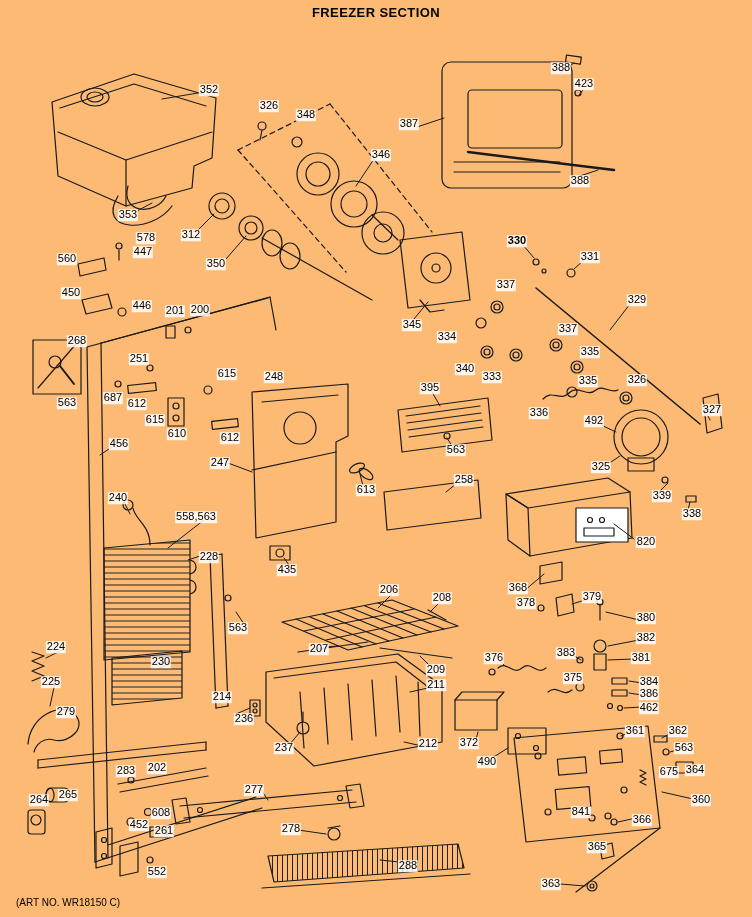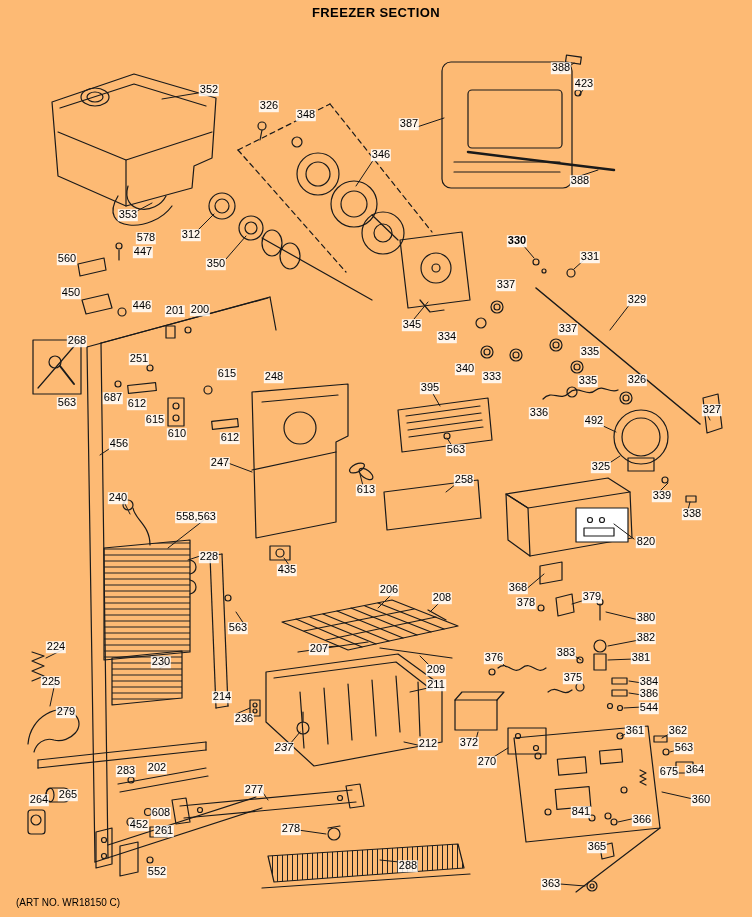--- a/index.html
+++ b/index.html
@@ -491,30 +491,30 @@
         <div class="part-label" style="left: 494px; top: 658px;">376</div>
         <div class="part-label" style="left: 641px; top: 658px;">381</div>
         <div class="part-label" style="left: 161px; top: 662px;">230</div>
         <div class="part-label" style="left: 436px; top: 670px;">209</div>
         <div class="part-label" style="left: 573px; top: 678px;">375</div>
         <div class="part-label" style="left: 51px; top: 682px;">225</div>
         <div class="part-label" style="left: 649px; top: 682px;">384</div>
         <div class="part-label" style="left: 436px; top: 685px;">211</div>
         <div class="part-label" style="left: 649px; top: 694px;">386</div>
         <div class="part-label" style="left: 222px; top: 697px;">214</div>
-        <div class="part-label" style="left: 649px; top: 708px;">544</div>
+        <div class="part-label" style="left: 649px; top: 708px;">462</div>
         <div class="part-label" style="left: 66px; top: 712px;">279</div>
         <div class="part-label" style="left: 244px; top: 719px;">236</div>
         <div class="part-label" style="left: 635px; top: 731px;">361</div>
         <div class="part-label" style="left: 678px; top: 731px;">362</div>
         <div class="part-label" style="left: 469px; top: 743px;">372</div>
         <div class="part-label" style="left: 428px; top: 744px;">212</div>
-        <div class="part-label" style="left: 284px; top: 748px; font-style: italic;">237</div>
+        <div class="part-label" style="left: 284px; top: 748px;">237</div>
         <div class="part-label" style="left: 684px; top: 748px;">563</div>
-        <div class="part-label" style="left: 487px; top: 762px;">270</div>
+        <div class="part-label" style="left: 487px; top: 762px;">490</div>
         <div class="part-label" style="left: 126px; top: 771px;">283</div>
         <div class="part-label" style="left: 157px; top: 768px;">202</div>
         <div class="part-label" style="left: 669px; top: 772px;">675</div>
         <div class="part-label" style="left: 695px; top: 770px;">364</div>
         <div class="part-label" style="left: 254px; top: 790px;">277</div>
         <div class="part-label" style="left: 68px; top: 795px;">265</div>
         <div class="part-label" style="left: 701px; top: 800px;">360</div>
         <div class="part-label" style="left: 581px; top: 812px;">841</div>
         <div class="part-label" style="left: 161px; top: 813px;">608</div>
         <div class="part-label" style="left: 39px; top: 800px; text-align: center;">264</div>

